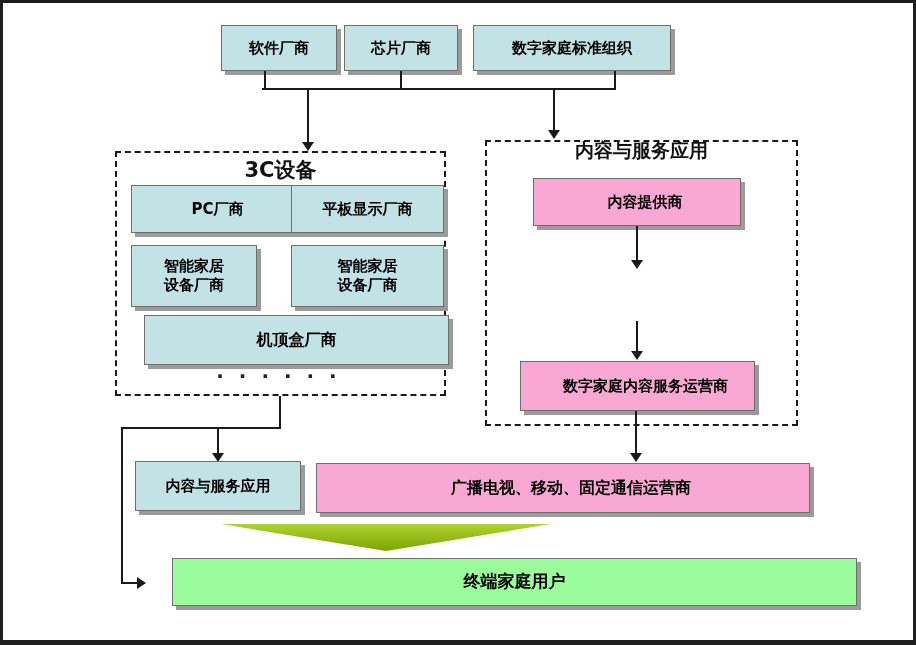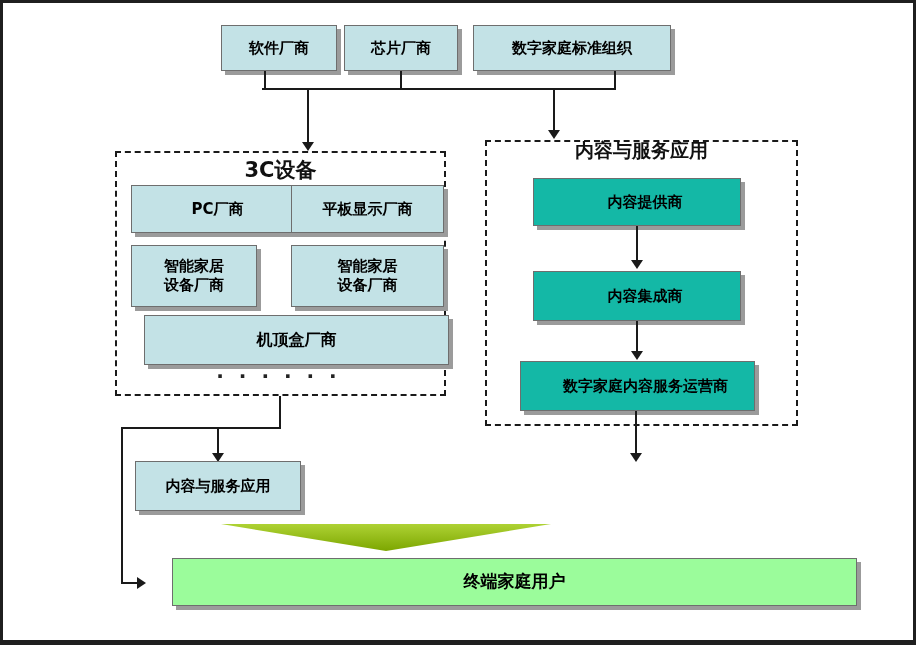--- a/index.html
+++ b/index.html
@@ -18,21 +18,21 @@
     display:flex;align-items:center;justify-content:center;
     box-sizing:border-box;
     border:1px solid #6e6e6e;
     box-shadow:4px 4px 0 #9b9b9b;
     font-weight:bold;color:#000;
     text-align:center;
     font-size:15px;
     line-height:1.25;
   }
   .teal{background:#c3e2e6;}
-  .purple{background:#14b8a6;padding-left:16px;}
+  .purple{background:#f9a8d4;padding-left:16px;}
   .greenbox{background:#9bfc9b;}
   .dashed{
     position:absolute;
     box-sizing:border-box;
     border:2px dashed #1a1a1a;
     background:transparent;
   }
   .group-title{
     position:absolute;
     width:100%;
@@ -133,33 +133,33 @@
   <div class="dashed" style="left:482px;top:137px;width:313px;height:286px;">
     <div class="group-title" style="top:-4px;font-size:19px;">内容与服务应用</div>
   </div>
 
   <div class="box purple" style="left:530px;top:175px;width:208px;height:48px;">
     <span>内容提供商</span>
   </div>
   <div class="line" style="left:633px;top:223px;width:2px;height:35px;"></div>
   <div class="arr-down" style="left:628px;top:257px;"></div>
 
-  <div class="box purple" style="left:530px;top:268px;width:208px;height:50px;">
-    <span>内容集成商</span>
-  </div>
   <div class="line" style="left:633px;top:318px;width:2px;height:31px;"></div>
   <div class="arr-down" style="left:628px;top:348px;"></div>
 
   <div class="box purple" style="left:517px;top:358px;width:235px;height:50px;">
     <span>数字家庭内容服务运营商</span>
   </div>
 
   <div class="line" style="left:632px;top:408px;width:2px;height:43px;"></div>
   <div class="arr-down" style="left:627px;top:450px;"></div>
 
+  <div class="box purple" style="left:313px;top:460px;width:494px;height:50px;font-size:16px;">
+    <span>广播电视、移动、固定通信运营商</span>
+  </div>
 
   <div class="merge-arrow" style="left:218px;top:521px;width:330px;height:27px;"></div>
 
   <div class="box greenbox" style="left:143px;top:555px;width:685px;height:48px;font-size:17px;margin-left:26px;">
     <span>终端家庭用户</span>
   </div>
 
 </div>
 
 </body></html>

